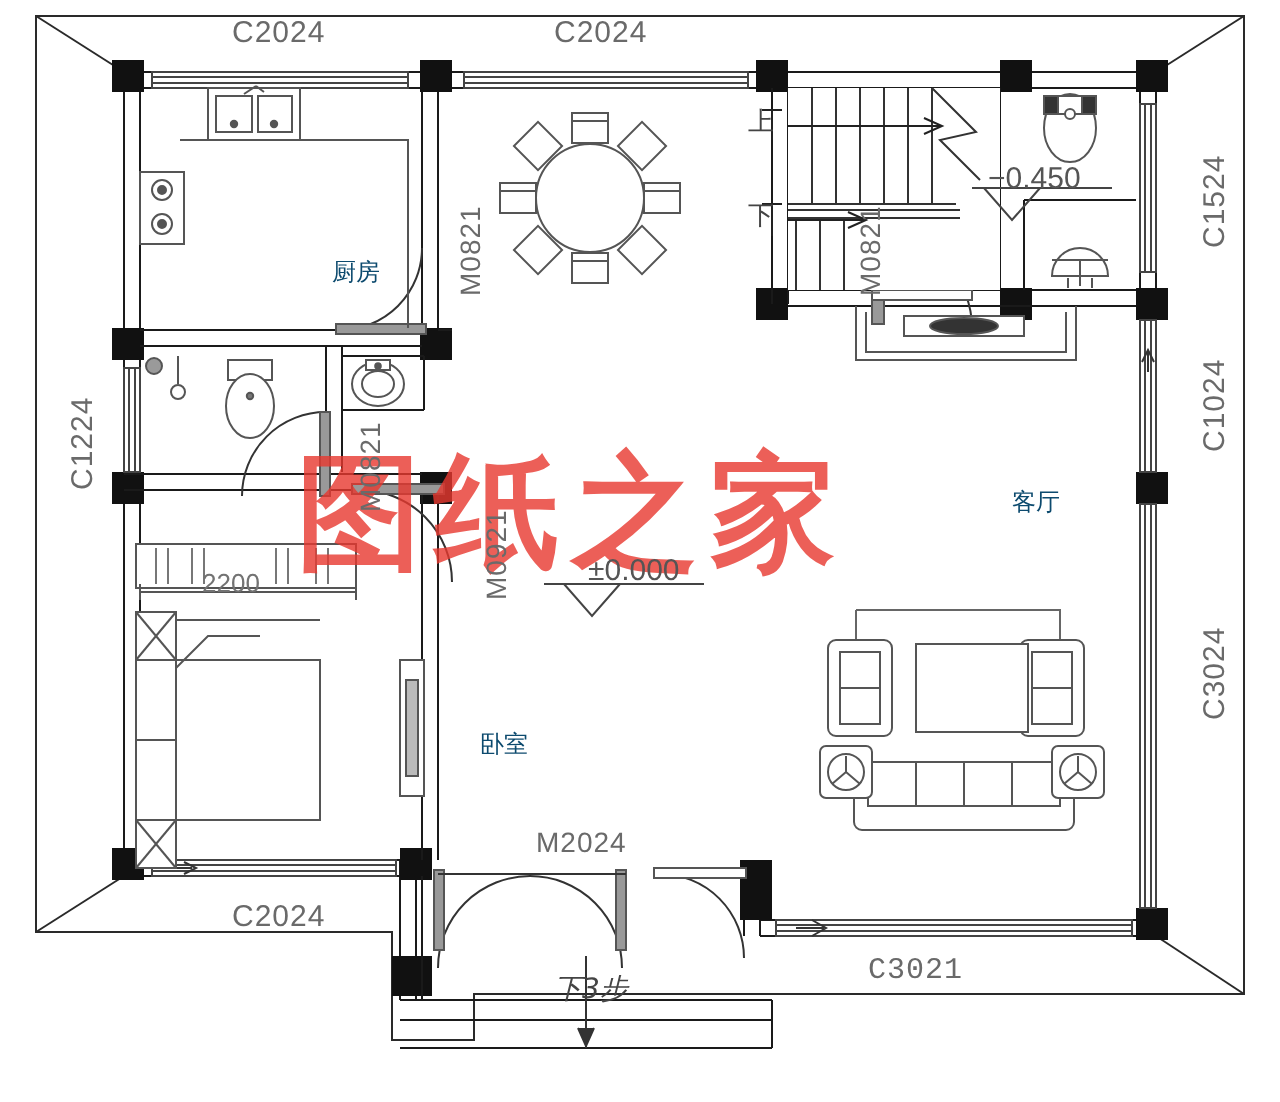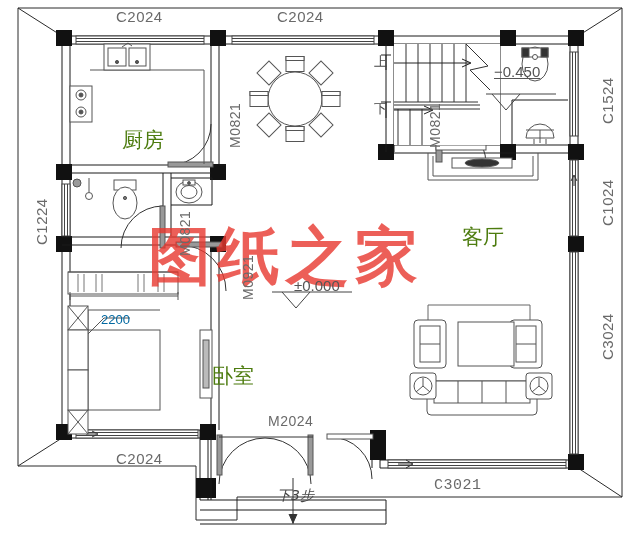--- a/index.html
+++ b/index.html
@@ -27,24 +27,24 @@
   .lbl{
     position:absolute;
     font-family:"Liberation Sans","DejaVu Sans",sans-serif;
     color:#555;
     white-space:nowrap;
     line-height:1;
     pointer-events:none;
   }
   .lbl.win{font-size:15px;letter-spacing:.5px;color:#6a6a6a;}
   .lbl.door{font-size:14px;letter-spacing:.5px;color:#6a6a6a;}
-  .lbl.room{font-size:21px;color:#4d7c0f;font-family:"DejaVu Sans","Liberation Sans",sans-serif;}
+  .lbl.room{font-size:12px;color:#0c4a6e;font-family:"DejaVu Sans","Liberation Sans",sans-serif;margin-left:44px;}
   .lbl.elev{font-size:15px;color:#555;}
   .lbl.note{font-size:14px;color:#444;font-family:"DejaVu Sans","Liberation Sans",sans-serif;font-style:italic;}
-  .lbl.dim{font-size:13px;color:#0369a1;margin-top:28px;}
+  .lbl.dim{font-size:13px;color:#737373;}
   .lbl.ar{font-size:13px;color:#444;font-family:"DejaVu Sans","Liberation Sans",sans-serif;}
   .rot90{transform:rotate(-90deg);transform-origin:left top;}
 </style>
 </head>
 <body>
 
 <div id="plan-root">
 
   <svg id="plan-svg" viewBox="0 0 640 551">
     <defs>
@@ -469,40 +469,40 @@
       <line x1="70" y1="296" x2="178" y2="296"></line>
       <line x1="70" y1="292" x2="70" y2="300"></line>
       <line x1="178" y1="292" x2="178" y2="300"></line>
     </g>
 
   </svg>
 
   <div class="wm">图纸之家</div>
 
   <div class="lbl room" style="left:122px;top:130px;">厨房</div>
-  <div class="lbl room" style="left:164px;top:366px;padding-left:48px;">卧室</div>
-  <div class="lbl room" style="left:462px;top:227px;text-align:center;">客厅</div>
+  <div class="lbl room" style="left:148px;top:366px;padding-left:48px;">卧室</div>
+  <div class="lbl room" style="left:462px;top:245px;text-align:center;">客厅</div>
 
   <div class="lbl win" style="left:116px;top:9px;">C2024</div>
   <div class="lbl win" style="left:277px;top:9px;">C2024</div>
   <div class="lbl win" style="left:116px;top:451px;">C2024</div>
   <div class="lbl win" style="left:434px;top:478px;font-family:Liberation Mono, monospace;">C3021</div>
 
   <div class="lbl win rot90" style="left:34px;top:245px;">C1224</div>
   <div class="lbl win rot90" style="left:600px;top:124px;">C1524</div>
   <div class="lbl win rot90" style="left:600px;top:226px;">C1024</div>
   <div class="lbl win rot90" style="left:600px;top:360px;">C3024</div>
 
   <div class="lbl door rot90" style="left:228px;top:148px;">M0821</div>
   <div class="lbl door rot90" style="left:428px;top:148px;">M0821</div>
   <div class="lbl door rot90" style="left:178px;top:256px;">M0821</div>
   <div class="lbl door rot90" style="left:241px;top:300px;">M0921</div>
   <div class="lbl door" style="left:268px;top:414px;">M2024</div>
 
   <div class="lbl elev" style="left:294px;top:278px;">±0.000</div>
-  <div class="lbl elev" style="left:494px;top:64px;text-decoration:underline;">−0.450</div>
+  <div class="lbl elev" style="left:494px;top:82px;">−0.450</div>
 
   <div class="lbl note" style="left:277px;top:488px;">下3步</div>
   <div class="lbl ar" style="left:374px;top:55px;">上</div>
   <div class="lbl ar" style="left:374px;top:102px;">下</div>
   <div class="lbl dim" style="left:101px;top:285px;">2200</div>
 
 </div>
 
 </body></html>

